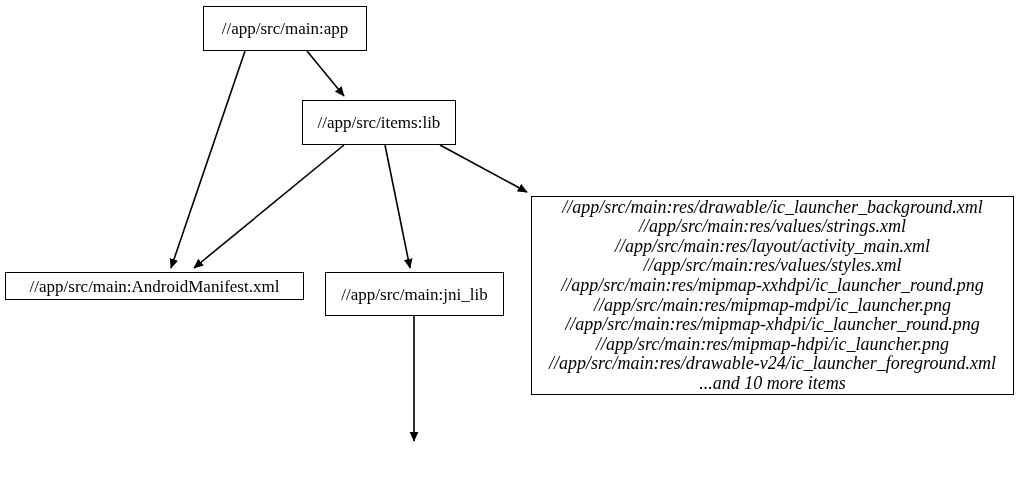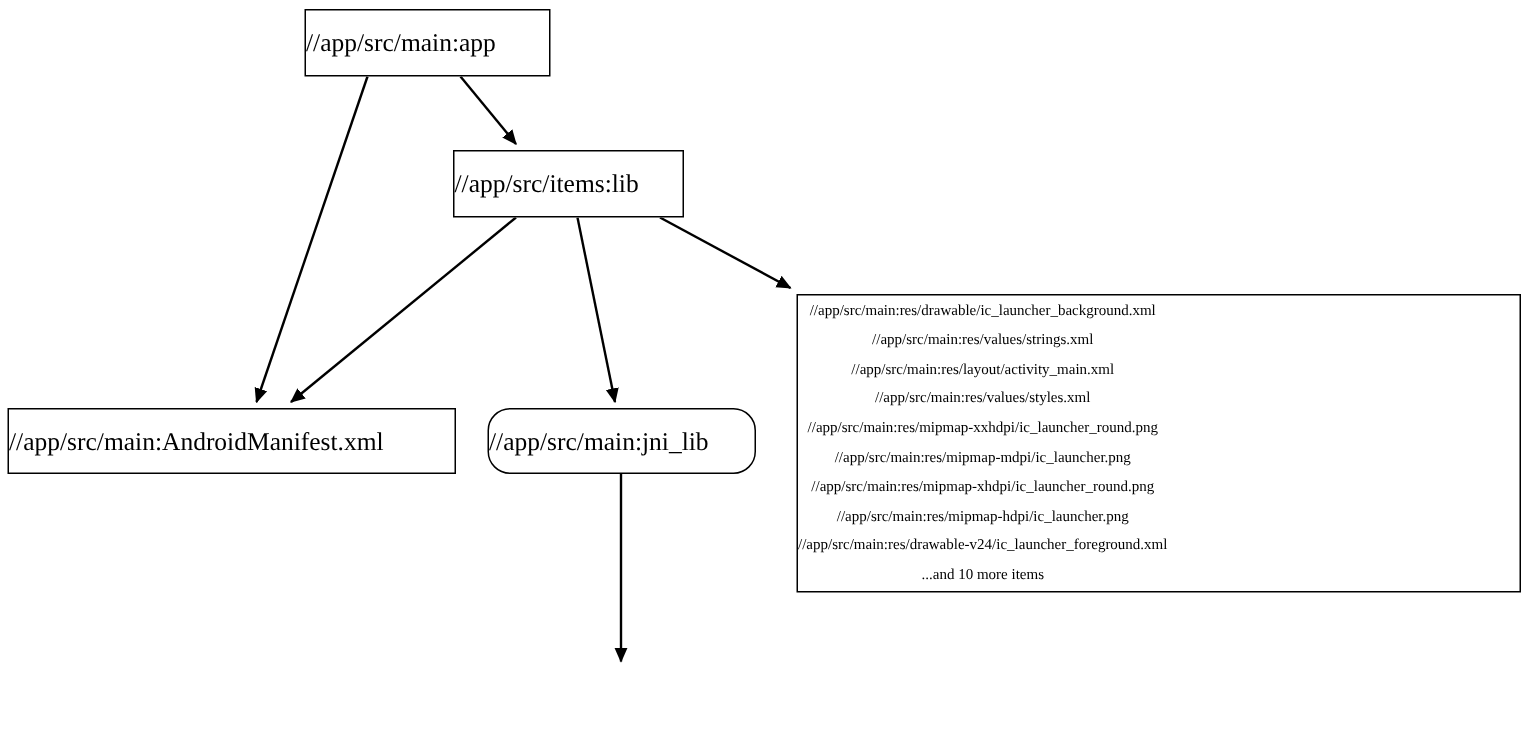--- a/index.html
+++ b/index.html
@@ -31,42 +31,43 @@
     height: 496px;
     display: block;
   }
   .node {
     position: absolute;
     box-sizing: border-box;
     border: 1px solid #000000;
     background: #ffffff;
     display: flex;
     align-items: center;
-    justify-content: flex-start;
+    justify-content: center;
     text-align: center;
     white-space: pre;
     line-height: 1.0;
   }
   .node-label {
     display: block;
     font-size: 17px;
     line-height: 1.0;
     letter-spacing: 0px;
     white-space: pre;
     text-align: center;
   }
   .node-label.multiline {
-    font-size: 10px;
+    font-size: 18px;
     line-height: 19.6px;
+    font-style: italic;
   }
   
   #node-app        { left: 203px; top: 6px;   width: 164px; height: 45px; }
   #node-lib        { left: 302px; top: 100px; width: 154px; height: 45px; }
-  #node-manifest   { left: 5px;   top: 272px; width: 299px; height: 44px; }
-  #node-jnilib     { left: 325px; top: 272px; width: 179px; height: 44px; border-radius: 15px; }
+  #node-manifest   { left: 5px;   top: 272px; width: 299px; height: 28px; }
+  #node-jnilib     { left: 325px; top: 272px; width: 179px; height: 44px; }
   #node-res        { left: 531px; top: 196px; width: 483px; height: 199px; }
   #node-nativelib  { left: 280px; top: 445px; width: 270px; height: 45px; }
 </style>
 </head>
 <body>
 
 <div id="graph-root">
 
   <svg id="graph-svg" viewBox="0 0 1018 496" xmlns="http://www.w3.org/2000/svg">
     <defs>

